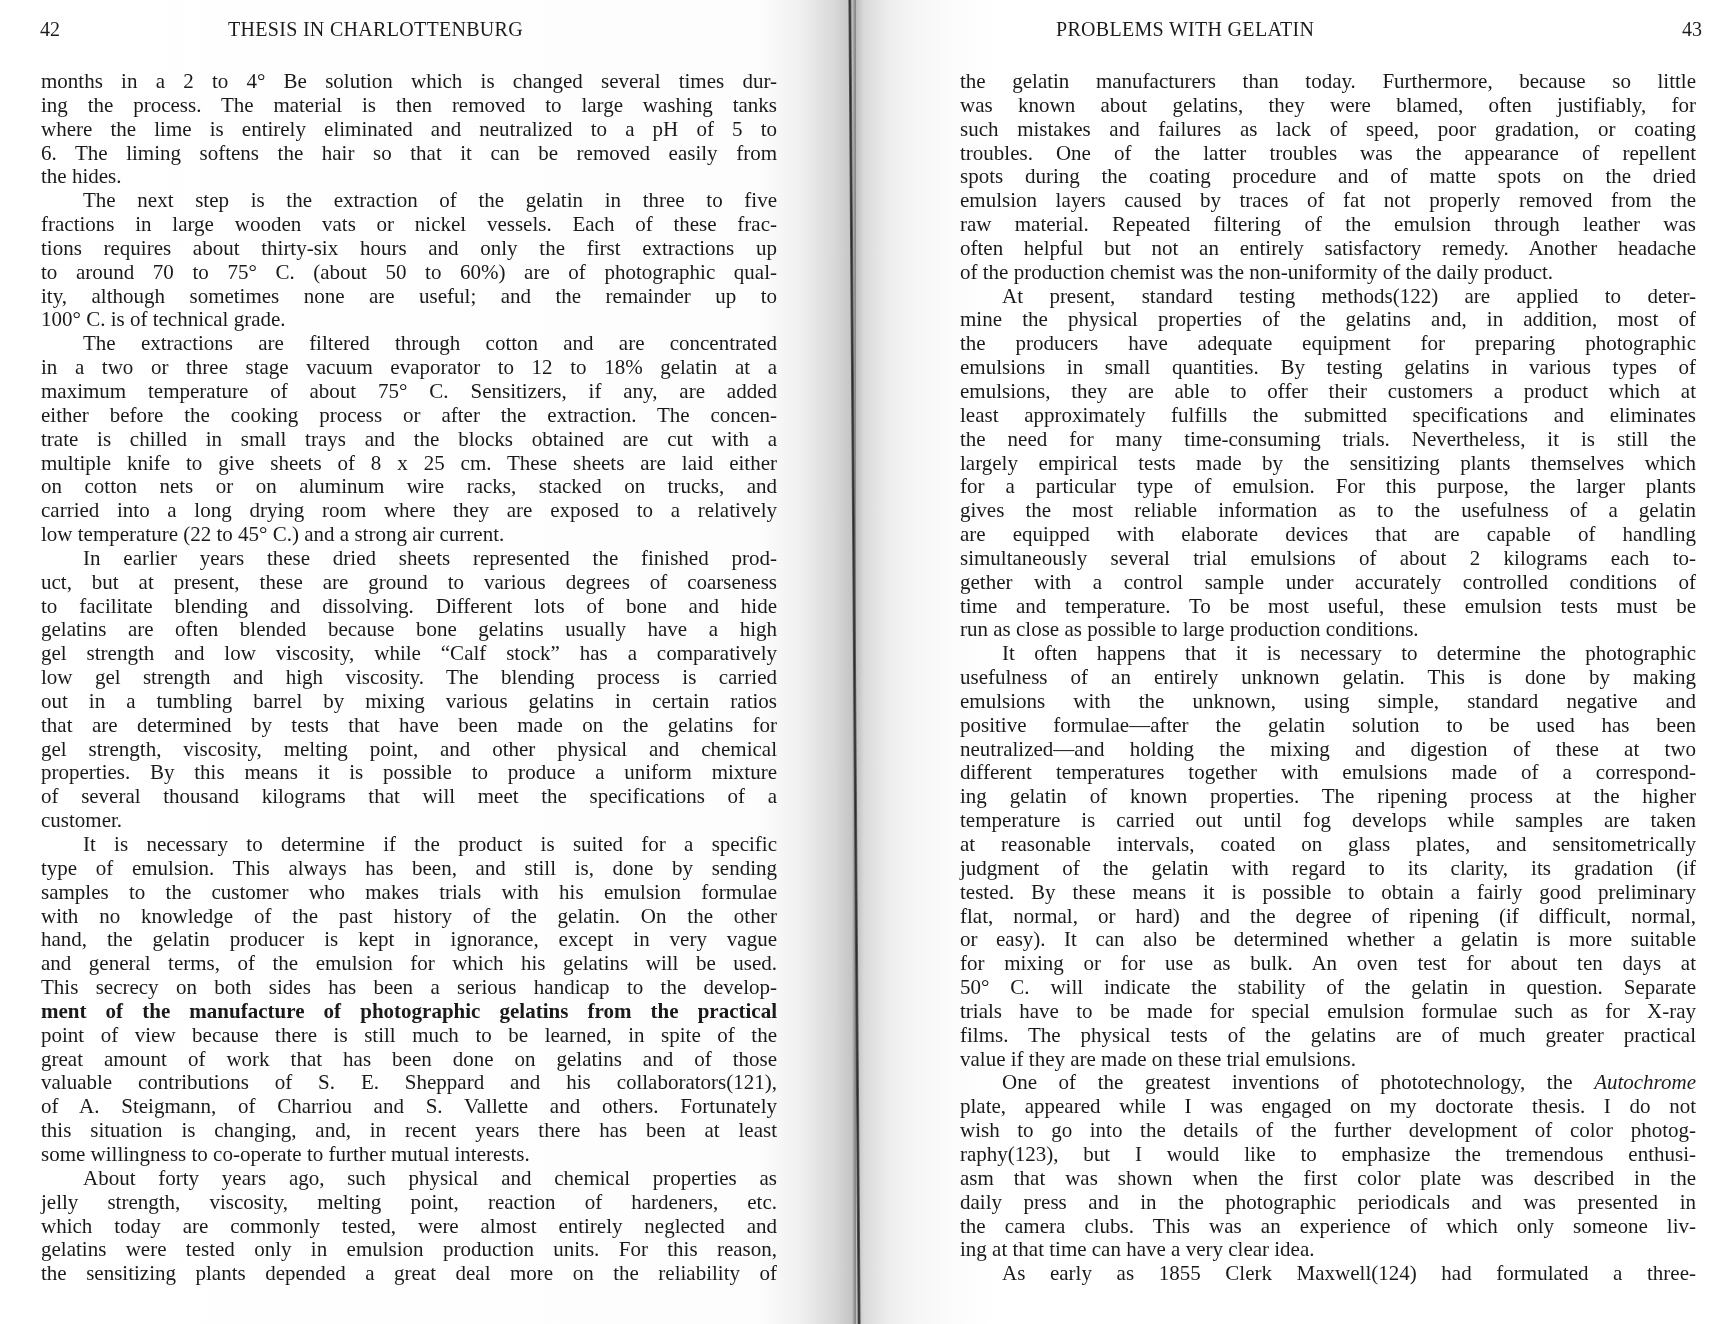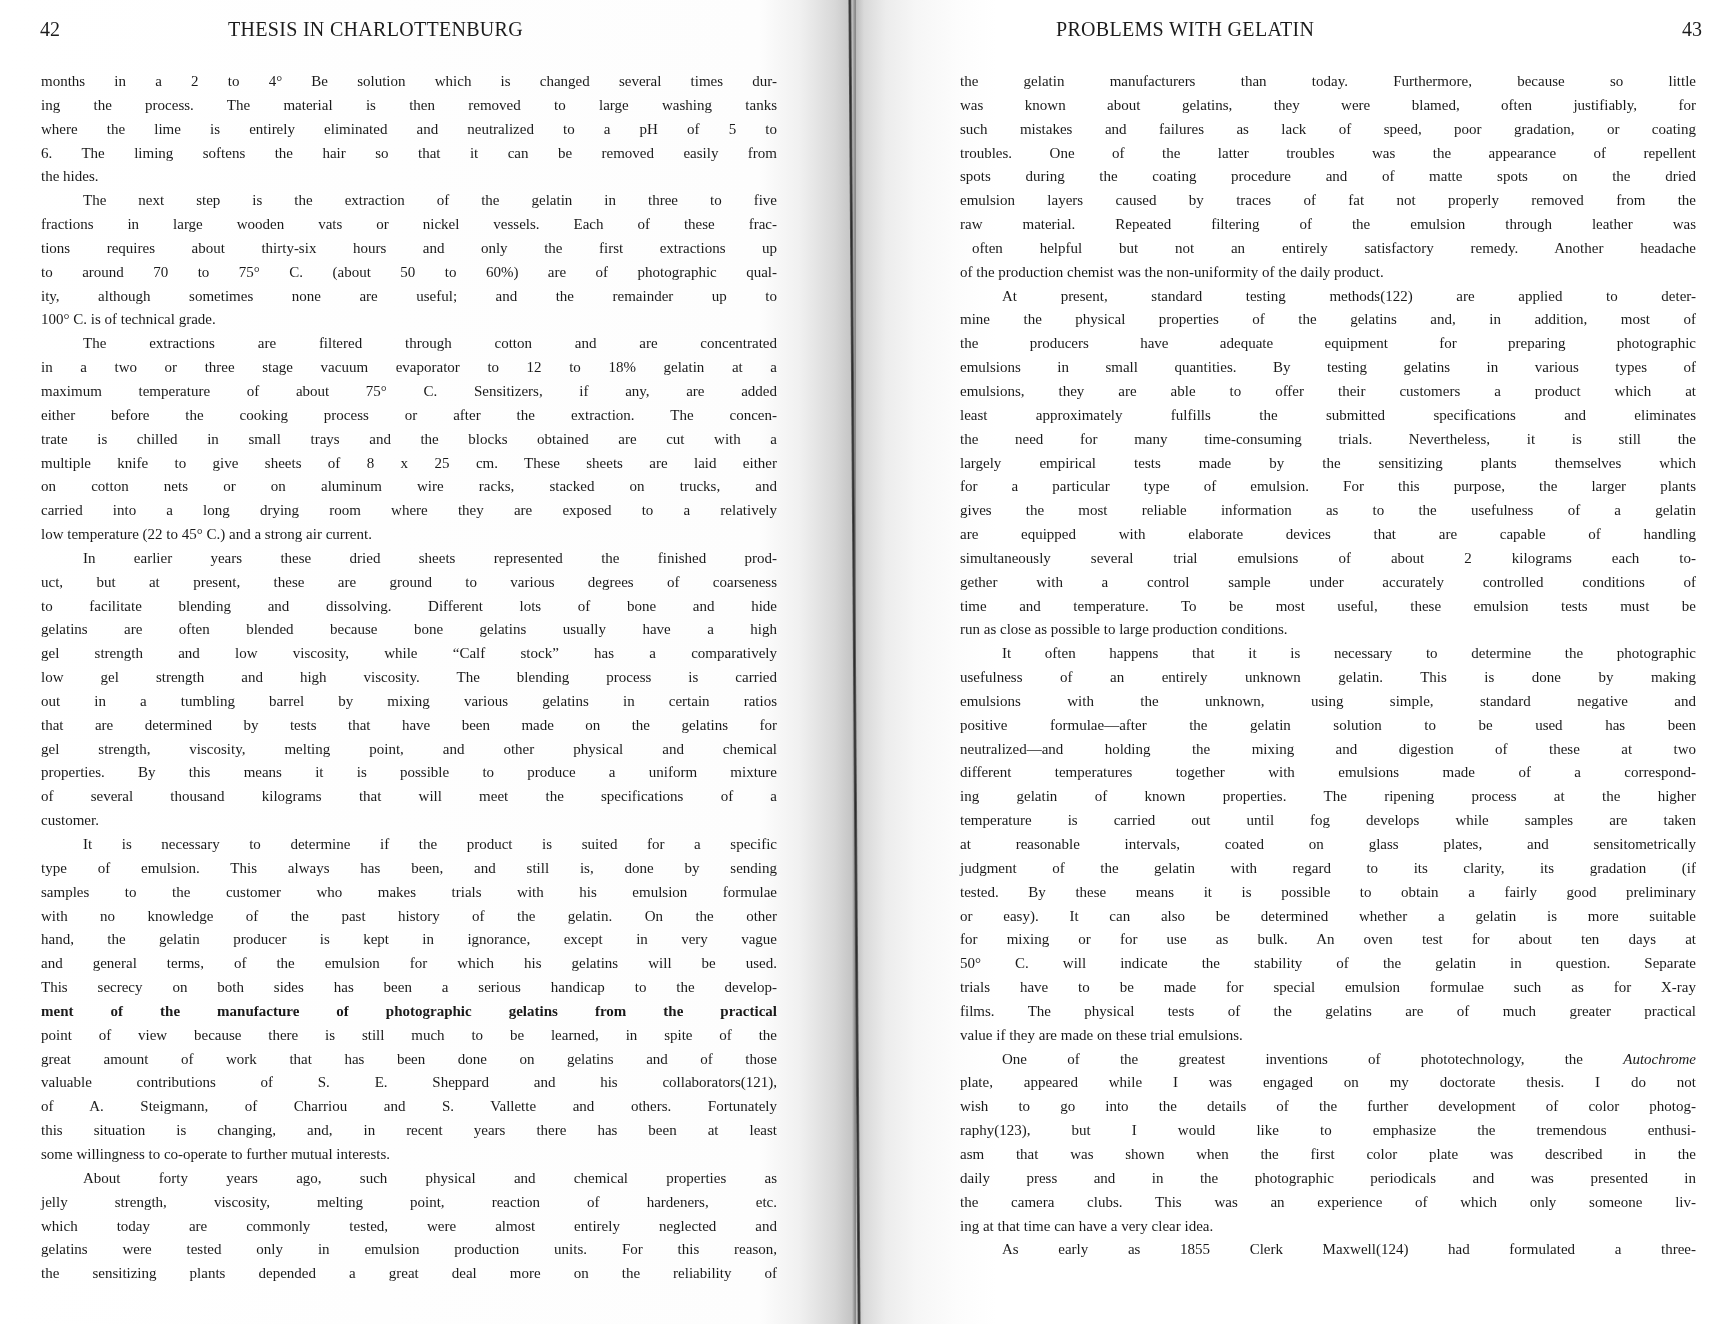--- a/index.html
+++ b/index.html
@@ -62,21 +62,21 @@
     }
     .page-left .page-num { left: 40px; }
     .page-left .running-head { left: 228px; }
     .page-right .page-num { left: 826px; }
     .page-right .running-head { left: 200px; }
 
     .body-text {
       position: absolute;
       top: 70px;
       width: 736px;
-      font-size: 15px;
+      font-size: 21px;
       line-height: 23.85px;
     }
     .page-left .body-text { left: 41px; }
     .page-right .body-text { left: 104px; }
 
     .line {
       display: block;
       height: 23.85px;
       white-space: nowrap;
       text-align: justify;
@@ -158,21 +158,21 @@
     <div class="running-head">PROBLEMS WITH GELATIN</div>
     <div class="page-num">43</div>
     <div class="body-text" id="right-body">
         <div class="line" style="white-space: normal; overflow: visible;"><span>the gelatin manufacturers than today. Furthermore, because so little</span></div>
         <div class="line" style="white-space: normal; overflow: visible;"><span>was known about gelatins, they were blamed, often justifiably, for</span></div>
         <div class="line" style="white-space: normal; overflow: visible;"><span>such mistakes and failures as lack of speed, poor gradation, or coating</span></div>
         <div class="line" style="white-space: normal; overflow: visible;"><span>troubles. One of the latter troubles was the appearance of repellent</span></div>
         <div class="line" style="white-space: normal; overflow: visible;"><span>spots during the coating procedure and of matte spots on the dried</span></div>
         <div class="line" style="white-space: normal; overflow: visible;"><span>emulsion layers caused by traces of fat not properly removed from the</span></div>
         <div class="line" style="white-space: normal; overflow: visible;"><span>raw material. Repeated filtering of the emulsion through leather was</span></div>
-        <div class="line" style="white-space: normal; overflow: visible; margin-left: 12px;"><span>often helpful but not an entirely satisfactory remedy. Another headache</span></div>
+        <div class="line" style="white-space: normal; overflow: visible;"><span>often helpful but not an entirely satisfactory remedy. Another headache</span></div>
         <div class="line last"><span>of the production chemist was the non-uniformity of the daily product.</span></div>
         <div class="line indent" style="white-space: normal; overflow: visible;"><span>At present, standard testing methods(122) are applied to deter-</span></div>
         <div class="line" style="white-space: normal; overflow: visible;"><span>mine the physical properties of the gelatins and, in addition, most of</span></div>
         <div class="line" style="white-space: normal; overflow: visible;"><span>the producers have adequate equipment for preparing photographic</span></div>
         <div class="line" style="white-space: normal; overflow: visible;"><span>emulsions in small quantities. By testing gelatins in various types of</span></div>
         <div class="line" style="white-space: normal; overflow: visible;"><span>emulsions, they are able to offer their customers a product which at</span></div>
         <div class="line" style="white-space: normal; overflow: visible;"><span>least approximately fulfills the submitted specifications and eliminates</span></div>
         <div class="line" style="white-space: normal; overflow: visible;"><span>the need for many time-consuming trials. Nevertheless, it is still the</span></div>
         <div class="line" style="white-space: normal; overflow: visible;"><span>largely empirical tests made by the sensitizing plants themselves which</span></div>
         <div class="line" style="white-space: normal; overflow: visible;"><span>for a particular type of emulsion. For this purpose, the larger plants</span></div>
@@ -186,20 +186,21 @@
         <div class="line" style="white-space: normal; overflow: visible;"><span>usefulness of an entirely unknown gelatin. This is done by making</span></div>
         <div class="line" style="white-space: normal; overflow: visible;"><span>emulsions with the unknown, using simple, standard negative and</span></div>
         <div class="line" style="white-space: normal; overflow: visible;"><span>positive formulae—after the gelatin solution to be used has been</span></div>
         <div class="line" style="white-space: normal; overflow: visible;"><span>neutralized—and holding the mixing and digestion of these at two</span></div>
         <div class="line" style="white-space: normal; overflow: visible;"><span>different temperatures together with emulsions made of a correspond-</span></div>
         <div class="line" style="white-space: normal; overflow: visible;"><span>ing gelatin of known properties. The ripening process at the higher</span></div>
         <div class="line" style="white-space: normal; overflow: visible;"><span>temperature is carried out until fog develops while samples are taken</span></div>
         <div class="line" style="white-space: normal; overflow: visible;"><span>at reasonable intervals, coated on glass plates, and sensitometrically</span></div>
         <div class="line" style="white-space: normal; overflow: visible;"><span>judgment of the gelatin with regard to its clarity, its gradation (if</span></div>
         <div class="line" style="white-space: normal; overflow: visible;"><span>tested. By these means it is possible to obtain a fairly good preliminary</span></div>
+        <div class="line" style="white-space: normal; overflow: visible;"><span>flat, normal, or hard) and the degree of ripening (if difficult, normal,</span></div>
         <div class="line" style="white-space: normal; overflow: visible;"><span>or easy). It can also be determined whether a gelatin is more suitable</span></div>
         <div class="line" style="white-space: normal; overflow: visible;"><span>for mixing or for use as bulk. An oven test for about ten days at</span></div>
         <div class="line" style="white-space: normal; overflow: visible;"><span>50° C. will indicate the stability of the gelatin in question. Separate</span></div>
         <div class="line" style="white-space: normal; overflow: visible;"><span>trials have to be made for special emulsion formulae such as for X-ray</span></div>
         <div class="line" style="white-space: normal; overflow: visible;"><span>films. The physical tests of the gelatins are of much greater practical</span></div>
         <div class="line last"><span>value if they are made on these trial emulsions.</span></div>
         <div class="line indent" style="white-space: normal; overflow: visible;"><span>One of the greatest inventions of phototechnology, the </span><span class="it">Autochrome</span></div>
         <div class="line" style="white-space: normal; overflow: visible;"><span>plate, appeared while I was engaged on my doctorate thesis. I do not</span></div>
         <div class="line" style="white-space: normal; overflow: visible;"><span>wish to go into the details of the further development of color photog-</span></div>
         <div class="line" style="white-space: normal; overflow: visible;"><span>raphy(123), but I would like to emphasize the tremendous enthusi-</span></div>

